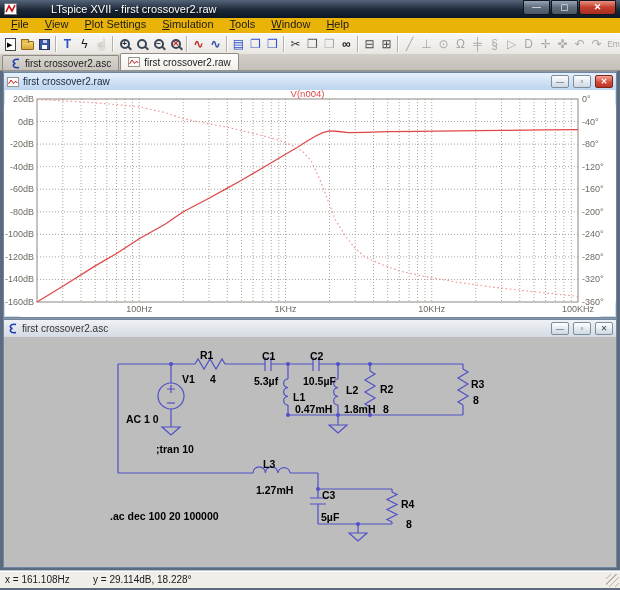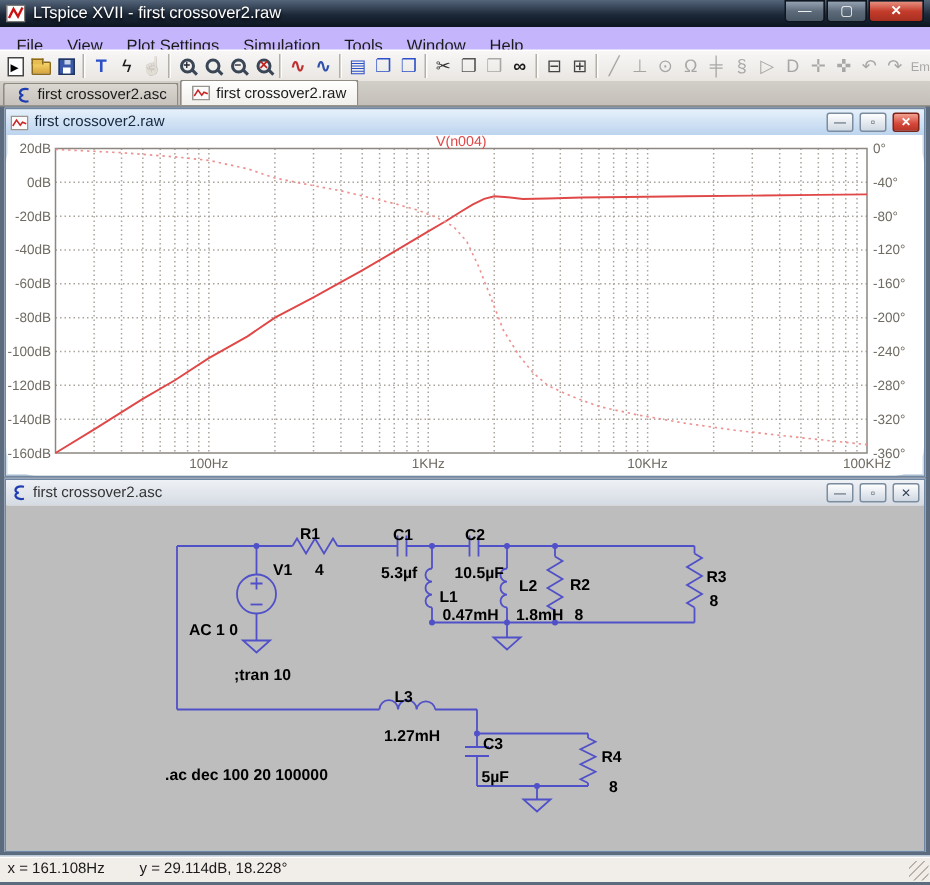--- a/index.html
+++ b/index.html
@@ -3,32 +3,32 @@
 <meta charset="utf-8">
 <style>
   * { margin:0; padding:0; box-sizing:border-box; }
   html,body { width:620px; height:590px; overflow:hidden; }
   body { font-family:"Liberation Sans",sans-serif; background:#152030; }
   .app { position:relative; width:620px; height:590px; background:#5c6b7d; outline:1px solid #0c141e; }
 
   
   .titlebar { position:absolute; top:0; left:0; right:0; height:18px;
     background:linear-gradient(to bottom,#55657a,#1c2838 55%,#0d1522);
-    display:flex; align-items:center; padding:0 4px; color:#fff; font-size:11px; }
+    display:flex; align-items:center; padding:0 4px; color:#fff; font-size:11px;gap:29px; }
   .titlebar .app-logo { margin-right:5px; display:flex; }
   .title-text { text-shadow:0 1px 2px #000; white-space:nowrap; }
   .win-btns { margin-left:auto; display:flex; gap:1px; margin-top:-3px; }
   .win-btn { width:27px; height:15px; border:1px solid #10161f; border-radius:0 0 3px 3px;
     background:linear-gradient(#95a3b2,#5d6b7a 50%,#4a5866); color:#fff; font-size:9px; line-height:13px;
     text-align:center; }
   .win-btn.close { width:37px; background:linear-gradient(#e89181,#c43c2b 50%,#a72f20); font-weight:bold; }
 
   
-  .menubar { position:absolute; top:18px; left:0; right:0; height:27px; background:#c4b5fd;
-    border-bottom:1px solid #d9d9d9; display:flex; align-items:center; font-size:11px; color:#1a1a1a; padding-left:3px; }
+  .menubar { position:absolute; top:18px; left:0; right:0; height:27px; background:#eab308;
+    border-bottom:1px solid #d9d9d9; display:flex; align-items:flex-start; font-size:11px; color:#1a1a1a; padding-left:3px; }
   .menu-item { padding:0 8px; white-space:nowrap; }
   .menu-item u { text-decoration:underline; }
 
   
   .toolbar { position:absolute; top:33px; left:0; right:0; height:22px;
     background:linear-gradient(#f8f7f6,#e9e6e2); border-top:1px solid #fff; border-bottom:1px solid #c3beb6;
     display:flex; align-items:center; padding-left:2px; overflow:hidden; }
   .tbtn { min-width:17px; height:19px; display:flex; align-items:center; justify-content:center; flex:0 0 auto; }
   .tbtn.disabled { opacity:.38; filter:grayscale(.9); }
   .tbtn .glyph { font-size:12px; line-height:12px; color:#333; }

